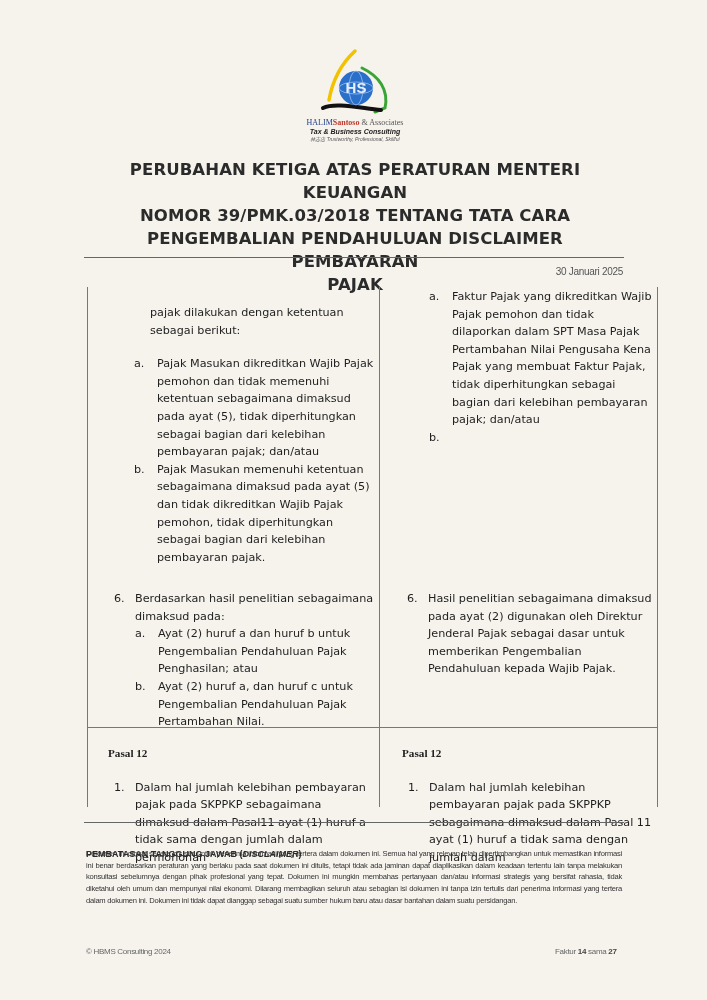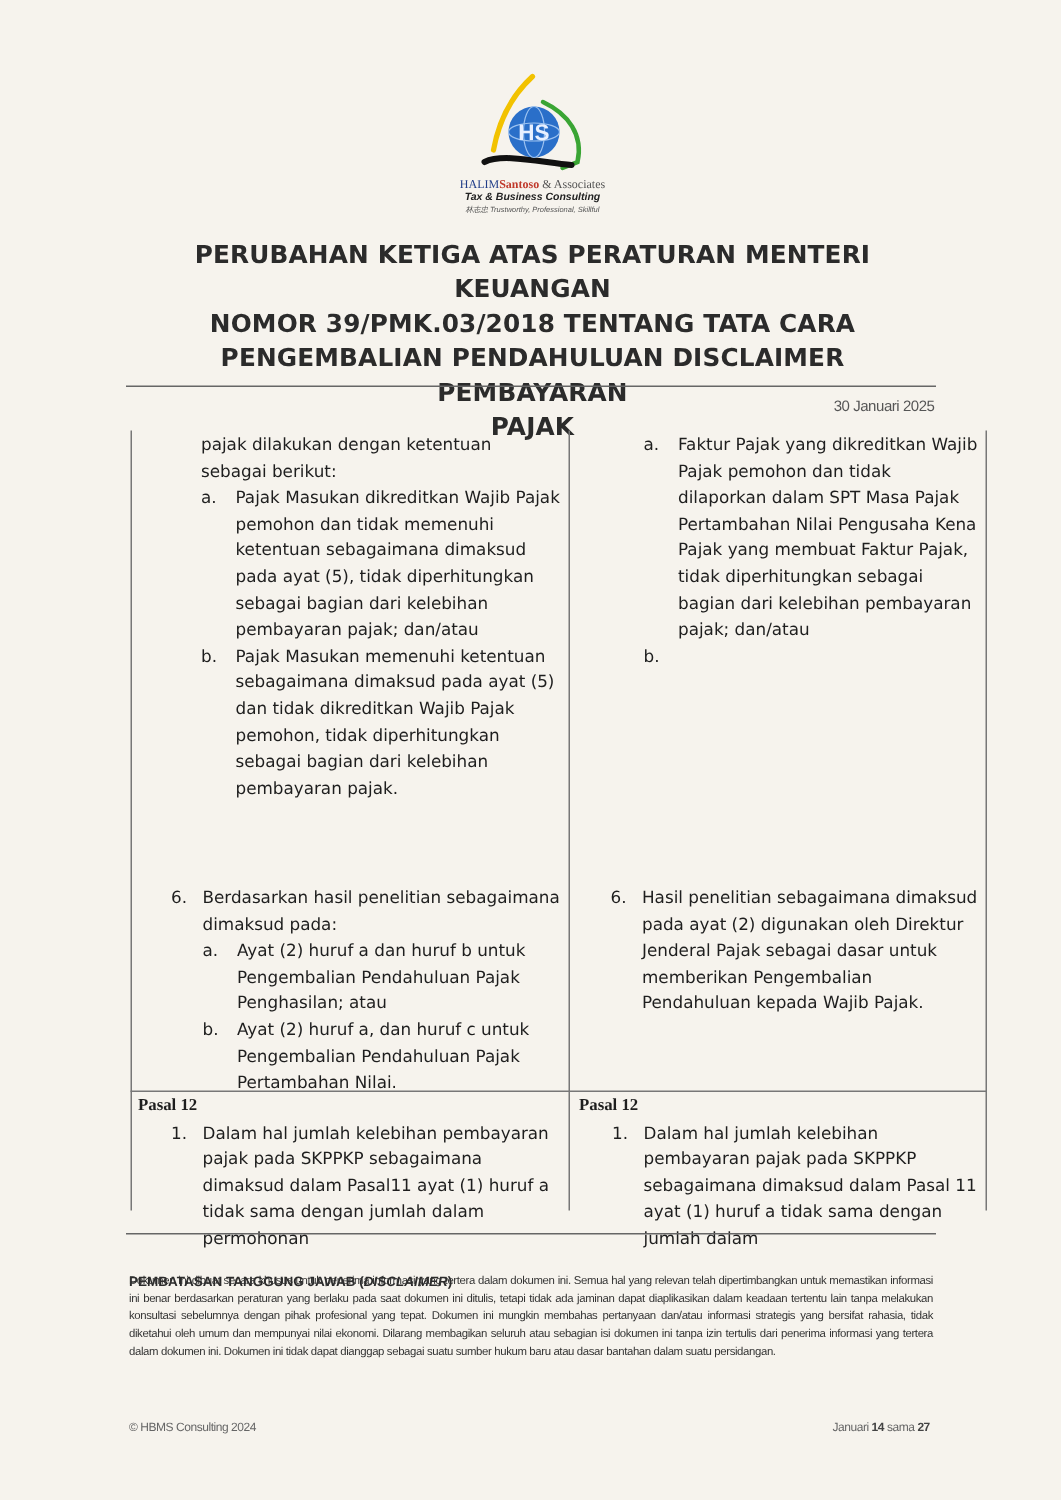--- a/index.html
+++ b/index.html
@@ -20,21 +20,21 @@
     font-family:"DejaVu Sans", sans-serif; font-weight:bold; font-size:16.5px; line-height:23px; color:#2b2b2b;
     letter-spacing:0.1px;
   }
   .title-rule { position:absolute; left:84px; width:540px; top:257px; height:1px; background:#666; }
   .date { position:absolute; right:84px; top:266px; font-size:10px; color:#555; letter-spacing:-0.3px; }
 
   .table { position:absolute; left:87px; top:287px; width:571px; height:520px; }
   .vline { position:absolute; width:1px; background:#777; }
   .hline { position:absolute; height:1px; background:#777; }
   .cell { position:absolute; font-family:"DejaVu Sans", sans-serif; font-size:11.2px; line-height:17.6px; color:#1e1e1e; }
-  .cell p { margin:0; }
+  .cell p { margin:16px; }
   .item { position:relative; }
   .lbl { position:absolute; left:0; }
   .pasal { font-weight:bold;font-family:Liberation Serif, serif; }
 
   .disc-rule { position:absolute; left:84px; width:540px; top:822px; height:1px; background:#666; }
   .disc-title { position:absolute; left:86px; top:826px; font-size:9px; font-weight:bold; color:#2b2b2b;margin-top:23px; }
   .disc-body { position:absolute; left:86px; width:536px; top:848px; font-size:7.6px; line-height:11.7px; color:#333; text-align:justify; letter-spacing:-0.25px; }
 
   .footer-left { position:absolute; left:86px; top:947px; font-size:8px; color:#666; letter-spacing:-0.3px; }
   .footer-right { position:absolute; left:555px; top:947px; font-size:8px; color:#666; letter-spacing:-0.3px; }
@@ -132,13 +132,13 @@
       <span>Dalam hal jumlah kelebihan pembayaran pajak pada SKPPKP sebagaimana dimaksud dalam Pasal 11 ayat (1) huruf a tidak sama dengan jumlah dalam</span>
     </div>
   </div>
 </div>
 
 <div class="disc-rule"></div>
 <div class="disc-title"><span>PEMBATASAN TANGGUNG JAWAB (</span><i>DISCLAIMER</i><span>)</span></div>
 <div class="disc-body">Dokumen ini dibuat secara khusus untuk penerima informasi yang tertera dalam dokumen ini. Semua hal yang relevan telah dipertimbangkan untuk memastikan informasi ini benar berdasarkan peraturan yang berlaku pada saat dokumen ini ditulis, tetapi tidak ada jaminan dapat diaplikasikan dalam keadaan tertentu lain tanpa melakukan konsultasi sebelumnya dengan pihak profesional yang tepat. Dokumen ini mungkin membahas pertanyaan dan/atau informasi strategis yang bersifat rahasia, tidak diketahui oleh umum dan mempunyai nilai ekonomi. Dilarang membagikan seluruh atau sebagian isi dokumen ini tanpa izin tertulis dari penerima informasi yang tertera dalam dokumen ini. Dokumen ini tidak dapat dianggap sebagai suatu sumber hukum baru atau dasar bantahan dalam suatu persidangan.</div>
 
 <div class="footer-left">© HBMS Consulting 2024</div>
-<div class="footer-right"><span>Januari </span><b>14</b><span> sama </span><b>27</b></div>
+<div class="footer-right"><span>Faktur </span><b>14</b><span> sama </span><b>27</b></div>
 
 </body></html>

